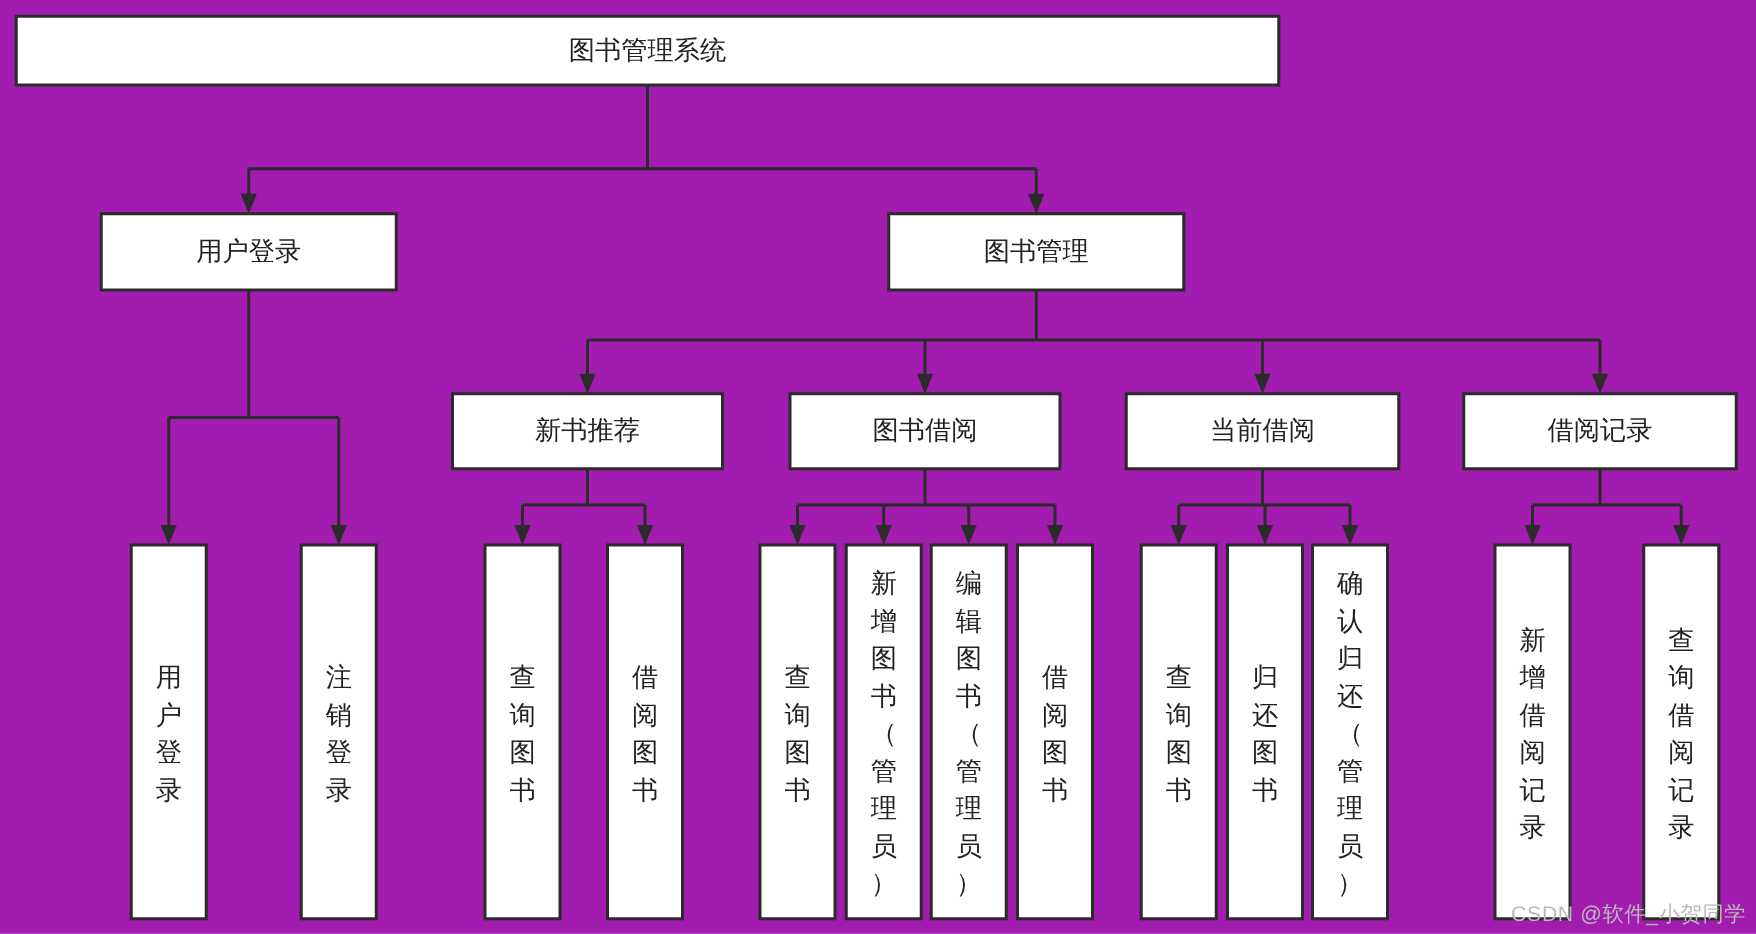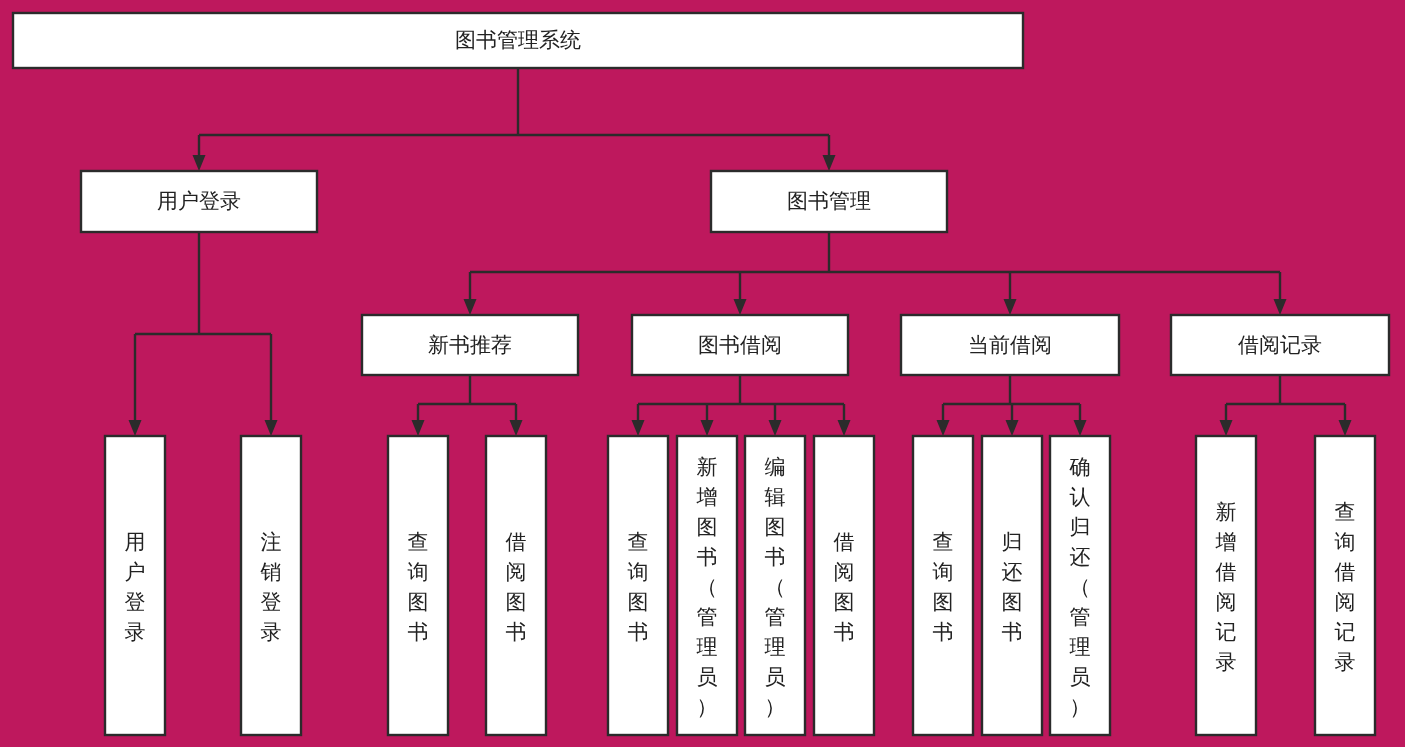--- a/index.html
+++ b/index.html
@@ -12,21 +12,21 @@
     width: 1405px;
     height: 747px;
     font-family: "Liberation Sans", "DejaVu Sans", sans-serif;
     overflow: hidden;
     position: relative;
   }
   #diagram-root {
     position: relative;
     width: 1405px;
     height: 747px;
-    background: #be185d;
+    background: #a21caf;
   }
   svg.diagram-canvas {
     position: absolute;
     left: 0;
     top: 0;
     width: 1405px;
     height: 747px;
     display: block;
   }
   .node-box {
@@ -219,13 +219,14 @@
           <rect class="node-box" x="1196" y="436" width="60" height="299"></rect>
           <text class="node-label-vertical" x="1226" y="518.9"><tspan x="1226" dy="0">新</tspan><tspan x="1226" dy="30">增</tspan><tspan x="1226" dy="30">借</tspan><tspan x="1226" dy="30">阅</tspan><tspan x="1226" dy="30">记</tspan><tspan x="1226" dy="30">录</tspan></text>
         </g>
         <g>
           <rect class="node-box" x="1315" y="436" width="60" height="299"></rect>
           <text class="node-label-vertical" x="1345" y="518.9"><tspan x="1345" dy="0">查</tspan><tspan x="1345" dy="30">询</tspan><tspan x="1345" dy="30">借</tspan><tspan x="1345" dy="30">阅</tspan><tspan x="1345" dy="30">记</tspan><tspan x="1345" dy="30">录</tspan></text>
         </g>
       </g>
     </svg>
 
+  <div class="watermark">CSDN @软件_小贺同学</div>
 </div>
 
 </body></html>

